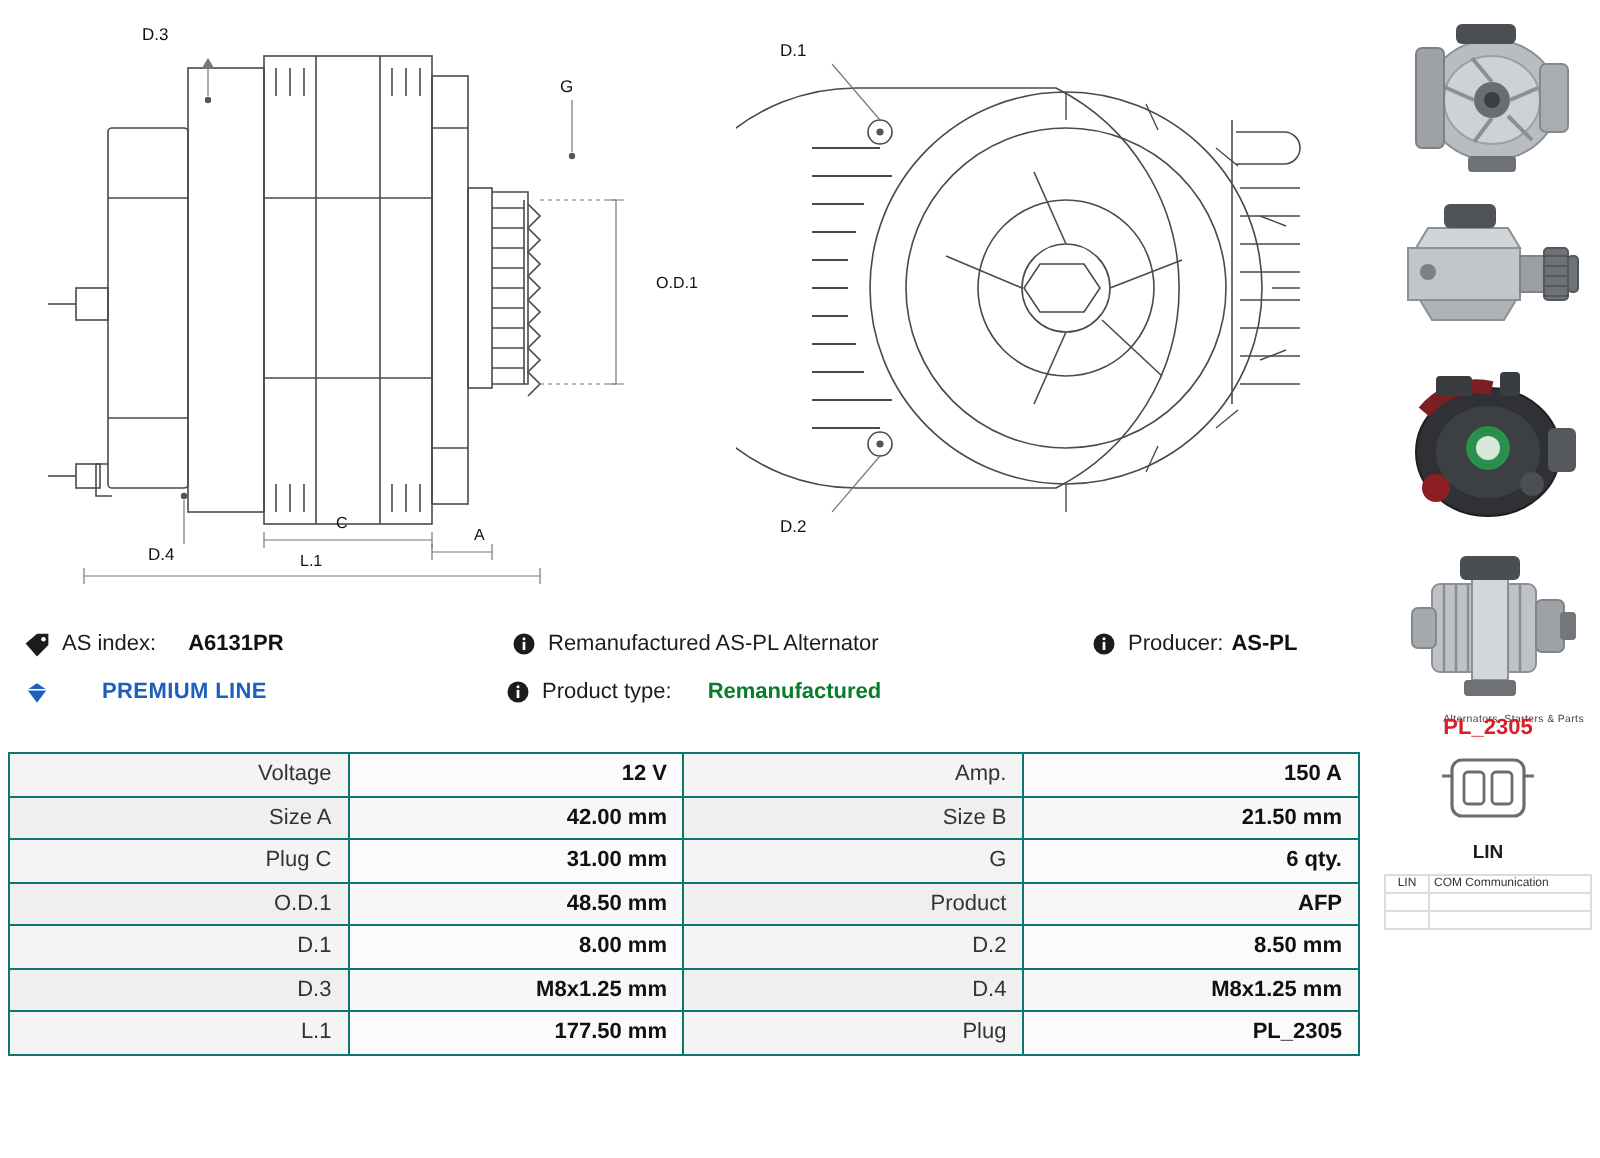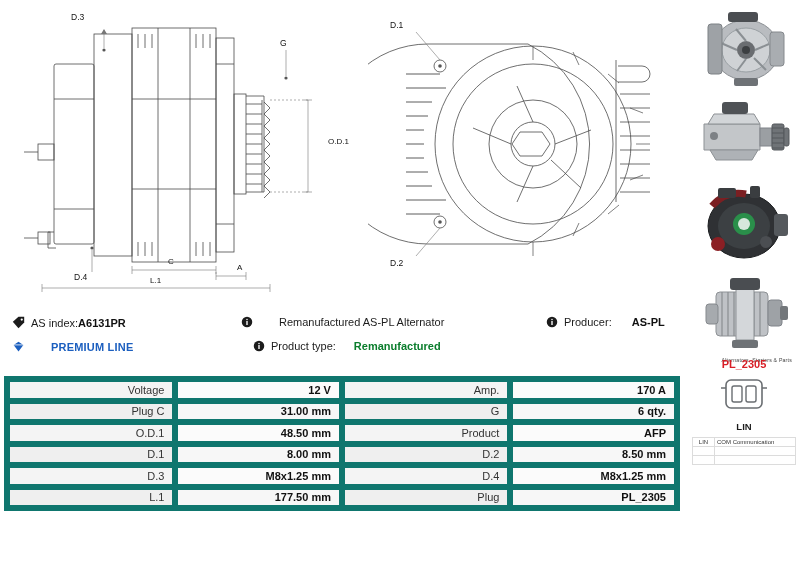--- a/index.html
+++ b/index.html
@@ -43,21 +43,20 @@
 
   
   .infobar {
     position: absolute;
     left: 0; top: 308px;
     width: 684px; height: 62px;
   }
   .info-row {
     position: absolute;
     display: flex;
-    align-items: center;
     font-size: 11px;
   }
   .info-row .ico {
     margin-right: 6px;
     display: inline-flex;
     align-items: center;
     justify-content: center;
   }
   .info-label { color: #1c1c1c; }
   .info-strong { font-weight: bold; color: #111; }
@@ -88,21 +87,21 @@
 
   
   table.specs {
     position: absolute;
     left: 4px; top: 376px;
     width: 676px;
     border-collapse: collapse;
     font-size: 11px;
   }
   table.specs td {
-    border: 6px solid #0f766e;
+    border: 1px solid #0f766e;
     height: 21.5px;
     padding: 0 8px;
   }
   td.k {
     width: 170px;
     text-align: right;
     color: #333;
     background: #f4f4f4;
   }
   td.v {
@@ -286,34 +285,34 @@
   <div class="infobar">
 
     <div class="info-row" style="left:12px; top:8px;">
       <span class="ico">
         <svg width="13" height="13" viewBox="0 0 16 16">
             <path d="M1 7 L8 1 L15 1 L15 8 L8 15 Z" fill="#1c1c1c"></path>
             <circle cx="12" cy="4.4" r="1.4" fill="#fff"></circle>
           </svg>
       </span>
       <span class="info-label">AS index:</span>
-      <span class="info-strong" style="margin-left:0;">A6131PR</span>
+      <span class="info-strong" style="margin-left:16px;">A6131PR</span>
     </div>
 
     <div class="info-row" style="left:12px; top:32px;">
       <span class="ico">
         <svg width="13" height="13" viewBox="0 0 16 16">
             <path d="M8 2 L14 6 L8 14 L2 6 Z" fill="#1c5fbf"></path>
             <path d="M2 6 H14" stroke="#fff" stroke-width="1"></path>
           </svg>
       </span>
       <span class="premium">PREMIUM LINE</span>
     </div>
 
-    <div class="info-row" style="left:241px; top:8px;gap:20px;">
+    <div class="info-row" style="left:256px; top:8px;">
       <span class="ico">
         <svg width="12" height="12" viewBox="0 0 16 16">
             <circle cx="8" cy="8" r="7" fill="#1c1c1c"></circle>
             <rect x="7.1" y="6.6" width="1.8" height="5.4" fill="#fff"></rect>
             <circle cx="8" cy="4.5" r="1" fill="#fff"></circle>
           </svg>
       </span>
       <span class="info-label">Remanufactured AS-PL Alternator</span>
     </div>
 
@@ -331,36 +330,42 @@
 
     <div class="info-row" style="left:546px; top:8px;">
       <span class="ico">
         <svg width="12" height="12" viewBox="0 0 16 16">
             <circle cx="8" cy="8" r="7" fill="#1c1c1c"></circle>
             <rect x="7.1" y="6.6" width="1.8" height="5.4" fill="#fff"></rect>
             <circle cx="8" cy="4.5" r="1" fill="#fff"></circle>
           </svg>
       </span>
       <span class="info-label">Producer:</span>
-      <span class="info-strong" style="margin-left:20px;">AS-PL</span>
+      <span class="info-strong" style="margin-left:4px;">AS-PL</span>
     </div>
   </div>
 
   <div class="aspl-logo">
     <div class="aspl-mark">AS</div>
     <div class="aspl-sub">Alternators, Starters &amp; Parts</div>
   </div>
 
   <table class="specs">
     <tbody>
       <tr>
         <td class="k">Voltage</td>
         <td class="v">12 V</td>
         <td class="k">Amp.</td>
-        <td class="v">170 A</td>
+        <td class="v">150 A</td>
+      </tr>
+      <tr>
+        <td class="k">Size A</td>
+        <td class="v">42.00 mm</td>
+        <td class="k">Size B</td>
+        <td class="v">21.50 mm</td>
       </tr>
       <tr>
         <td class="k">Plug C</td>
         <td class="v">31.00 mm</td>
         <td class="k">G</td>
         <td class="v">6 qty.</td>
       </tr>
       <tr>
         <td class="k">O.D.1</td>
         <td class="v">48.50 mm</td>

